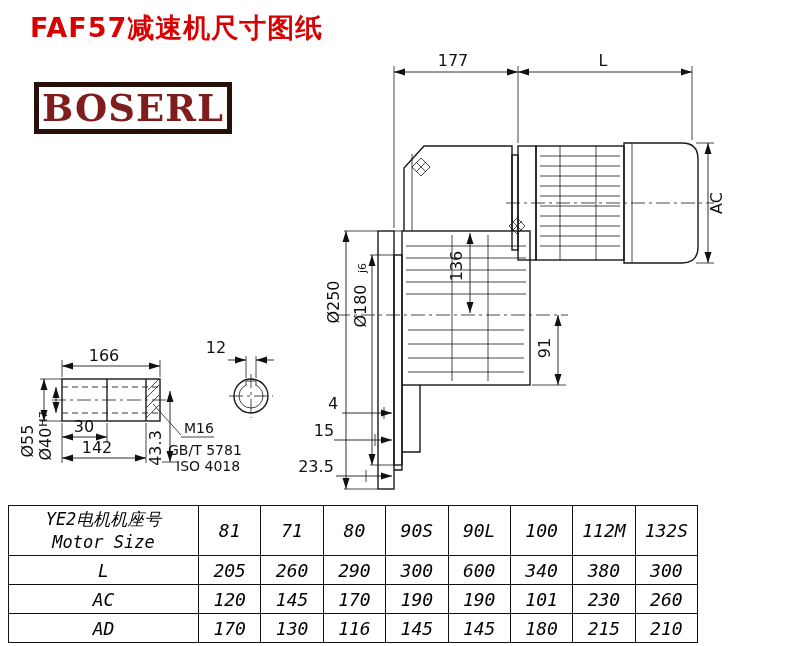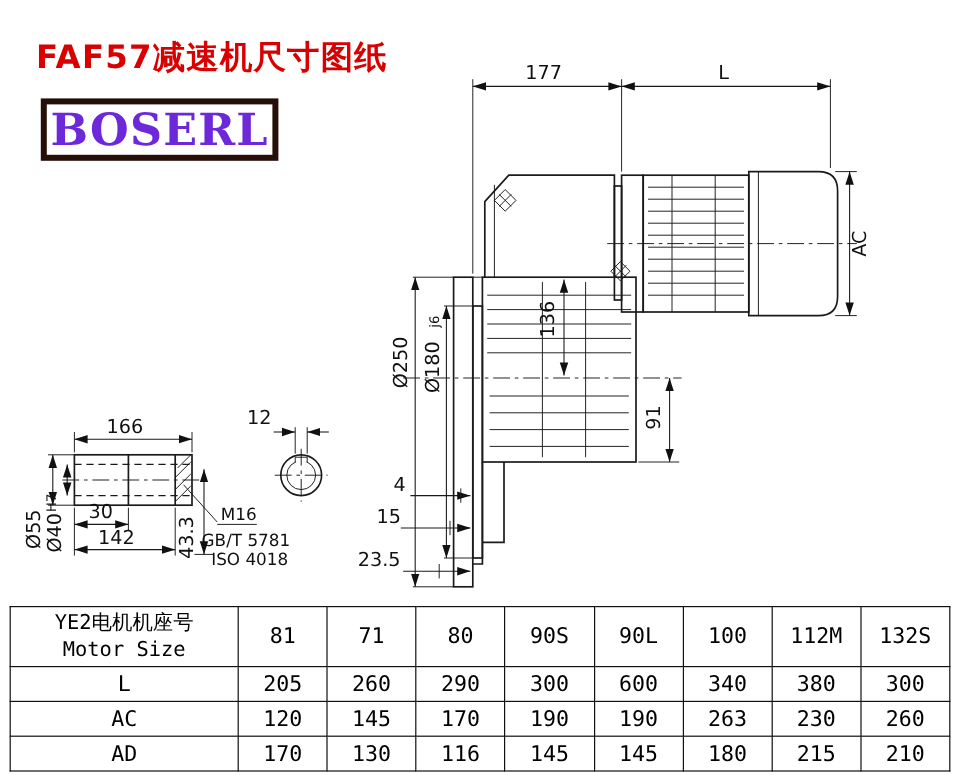--- a/index.html
+++ b/index.html
@@ -1,31 +1,31 @@
 <!DOCTYPE html>
 <html><head>
 <meta charset="utf-8">
 <style>
   html,body{margin:0;padding:0;background:#fff;}
   body{width:800px;height:646px;position:relative;font-family:"DejaVu Sans",sans-serif;color:#111;overflow:hidden;}
-  .title{position:absolute;left:30px;top:10px;font-size:27px;font-weight:bold;color:#d80000;letter-spacing:1px;white-space:nowrap;margin-top:20px;}
+  .title{position:absolute;left:30px;top:10px;font-size:27px;font-weight:bold;color:#d80000;letter-spacing:1px;white-space:nowrap;}
   .logo{position:absolute;left:34px;top:82px;width:188px;height:42px;border:5px solid #260f08;background:#fff;display:flex;align-items:center;justify-content:center;}
-  .logo span{font-family:"DejaVu Serif","Liberation Serif",serif;font-weight:bold;font-size:37px;color:#6d28d9;letter-spacing:1px;line-height:1;}
+  .logo span{font-family:"DejaVu Serif","Liberation Serif",serif;font-weight:bold;font-size:37px;color:#7f1d1d;letter-spacing:1px;line-height:1;}
   svg.drawing{position:absolute;left:0;top:0;}
   
   .o{stroke:#1a1a1a;stroke-width:1.4;fill:none;}
   .t{stroke:#1a1a1a;stroke-width:0.8;fill:none;}
   .d{stroke:#1a1a1a;stroke-width:0.9;fill:none;}
   .cl{stroke:#1a1a1a;stroke-width:0.8;fill:none;stroke-dasharray:14 4 3 4;}
   .hd{stroke:#1a1a1a;stroke-width:0.9;fill:none;stroke-dasharray:6 4;}
   text.dt{font-family:"DejaVu Sans",sans-serif;font-size:16px;fill:#111;text-anchor:middle;}
   text.dts{font-family:"DejaVu Sans",sans-serif;font-size:11px;fill:#111;text-anchor:middle;}
   text.dl{font-family:"DejaVu Sans",sans-serif;font-size:14px;fill:#111;text-anchor:start;}
   
-  table.dim{position:absolute;left:8px;top:505px;width:784px;border-collapse:collapse;table-layout:fixed;}
+  table.dim{position:absolute;left:8px;top:505px;width:690px;border-collapse:collapse;table-layout:fixed;font-style:italic;}
   table.dim td{border:1.6px solid #111;text-align:center;vertical-align:middle;padding:0;font-family:"DejaVu Sans Mono","DejaVu Sans",monospace;font-size:18px;color:#000;}
   table.dim tr.hdr{height:50px;}
   table.dim tr.val{height:29px;}
   table.dim td.hcell div{font-size:17px;line-height:1.35;}
 </style>
 </head>
 <body>
 
 <div class="title">FAF57减速机尺寸图纸</div>
 
@@ -246,21 +246,21 @@
     <td>380</td>
     <td>300</td>
   </tr>
   <tr class="val">
     <td>AC</td>
     <td>120</td>
     <td>145</td>
     <td>170</td>
     <td>190</td>
     <td>190</td>
-    <td>263</td>
+    <td>101</td>
     <td>230</td>
     <td>260</td>
   </tr>
   <tr class="val">
     <td>AD</td>
     <td>170</td>
     <td>130</td>
     <td>116</td>
     <td>145</td>
     <td>145</td>

